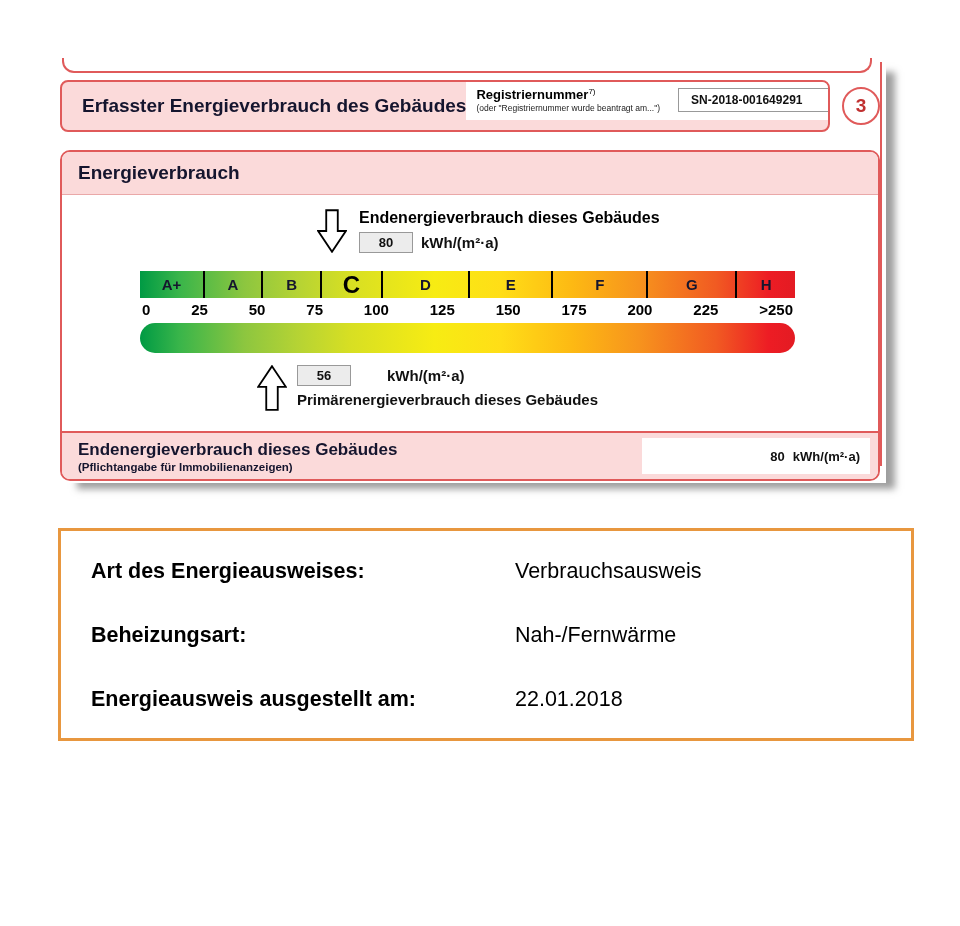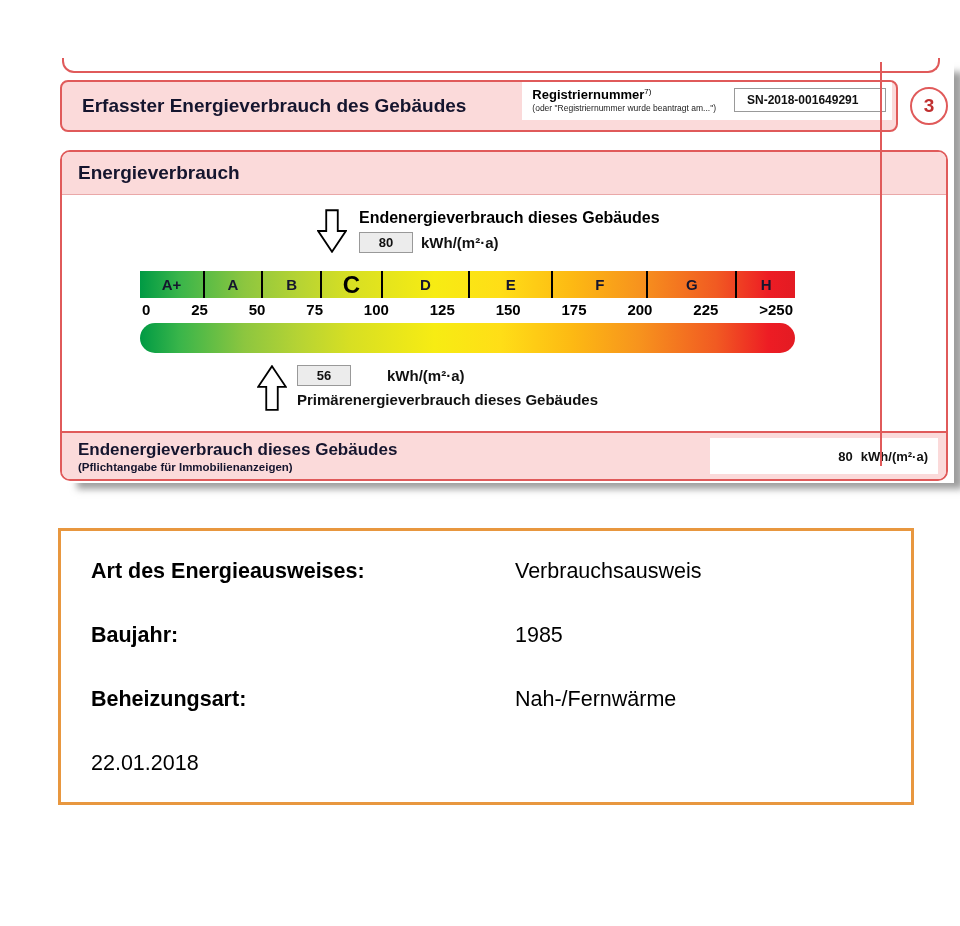--- a/index.html
+++ b/index.html
@@ -13,21 +13,21 @@
   }
   :root {
     --red: #e05a5a;
     --pink: #fbdada;
     --darktext: #15152e;
     --orange: #e8973f;
     --scale-grad: linear-gradient(90deg,#009a44 0%,#39b54a 6%,#8dc63f 16%,#b5d334 24%,#d7df23 32%,#f7ec13 45%,#ffde17 55%,#fdb913 66%,#f7941d 76%,#f15a22 88%,#ed1c24 96%,#e31b23 100%);
   }
 
   .doc {
-    position: absolute; left: 60px; top: 58px; width: 894px;
+    position: absolute; left: 60px; top: 58px; width: 826px;
     background: #fff;
     box-shadow: 13px 10px 7px -4px rgba(125,125,125,0.75);
     padding-bottom: 2px;
   }
   .right-edge {
     position: absolute; left: 820px; top: 4px; width: 2px; height: 404px;
     background: var(--red);
   }
   .prev-sliver {
     height: 15px;
@@ -255,23 +255,20 @@
     </div>
   </div>
 </div>
 
 <div class="info-box">
   <div class="info-row">
     <span class="info-label">Art des Energieausweises:</span>
     <span class="info-value">Verbrauchsausweis</span>
   </div>
   <div class="info-row">
-    <span class="info-label">Baujahr:</span>
-    <span class="info-value">1985</span>
-  </div>
-  <div class="info-row">
     <span class="info-label">Beheizungsart:</span>
     <span class="info-value">Nah-/Fernwärme</span>
   </div>
   <div class="info-row">
+    <span class="info-label">Energieausweis ausgestellt am:</span>
     <span class="info-value">22.01.2018</span>
   </div>
 </div>
 
 </body></html>

